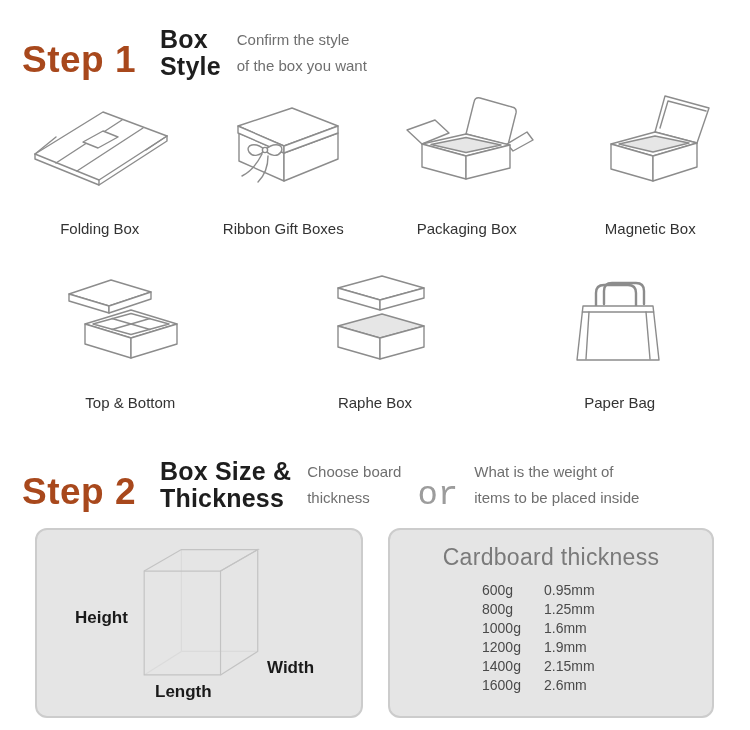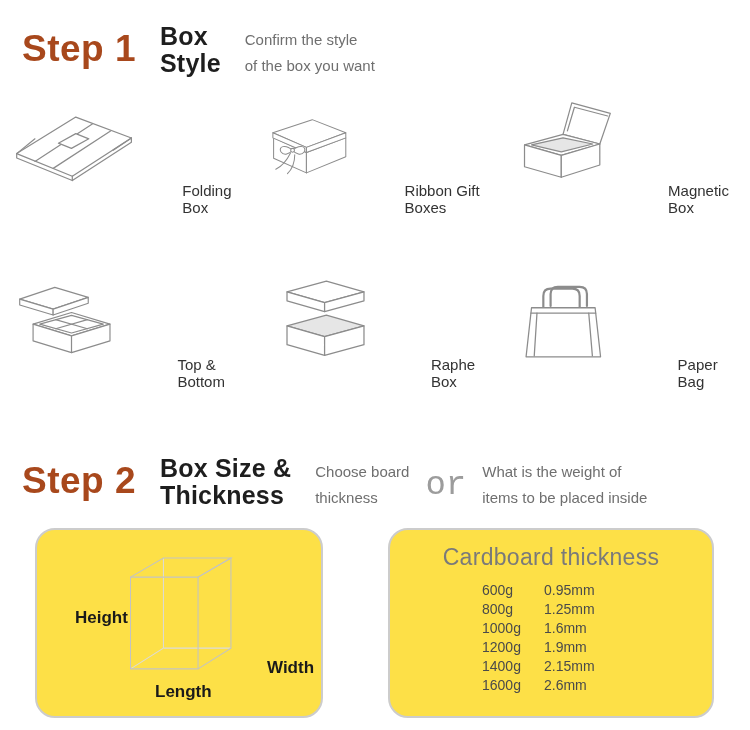--- a/index.html
+++ b/index.html
@@ -5,82 +5,82 @@
   * { box-sizing: border-box; margin: 0; padding: 0; }
   html, body { width: 750px; height: 730px; }
   body {
     position: relative;
     background: #ffffff;
     font-family: "Liberation Sans", sans-serif;
     overflow: hidden;
   }
 
   
-  .step-header { position: absolute; left: 22px; display: flex; align-items: center; }
+  .step-header { position: absolute; left: 22px; display: flex; align-items: flex-end; }
   #step1-header { top: 20px; }
   #step2-header { top: 452px; }
   .step-label {
     width: 138px;
     font-size: 37px;
     font-weight: bold;
     color: #a8481c;
     line-height: 1.05;
     letter-spacing: 0.5px;
   }
   .step-title {
     font-size: 25px;
     font-weight: bold;
     color: #1e1e1e;
     line-height: 1.08;
     margin-top: 1px;
     letter-spacing: 0.2px;
     white-space: nowrap;
   }
   .step-desc {
-    margin-left: 24px;
+    margin-left: 16px;
     margin-top: 7px;
     font-size: 15px;
     color: #6f6f6f;
     line-height: 1.75;
     white-space: nowrap;
   }
   .or {
     font-size: 34px;
     color: #9c9c9c;
     margin: 6px 16px 0 16px;
     line-height: 1;
     font-family: Liberation Mono, monospace;
   }
 
   
   .box-row { position: absolute; left: 8px; width: 734px; display: flex; }
   #box-row-1 { top: 86px; }
   #box-row-2 { top: 260px; }
-  .box-cell { flex: 1 1 0; display: flex; flex-direction: row; align-items: flex-end; gap: 44px; }
+  .box-cell { flex: 1 1 0; display: flex; flex-direction: column; align-items: center; }
   .box-cell svg { width: 150px; height: 130px; display: block; }
   .box-label { margin-top: 4px; font-size: 15px; color: #333333; }
 
   .box-art path, .box-art circle {
     stroke: #8c8c8c; stroke-width: 1.4; fill: none;
     stroke-linejoin: round; stroke-linecap: round;
   }
   .box-art .f  { fill: #ffffff; }
   .box-art .g  { fill: #e6e6e6; }
   .box-art .gd { fill: #dcdcdc; }
   .box-art .thick { stroke-width: 2.4; }
   .box-art .tabf { fill: #c9c9c9; }
 
   
   .panel {
     position: absolute;
     border: 2px solid #cccccc;
-    border-radius: 20px;
-    background: #fde047;
-  }
-  #size-panel { left: 35px; top: 528px; width: 288px; height: 190px; }
+    border-radius: 12px;
+    background: #e5e5e5;
+  }
+  #size-panel { left: 35px; top: 528px; width: 328px; height: 190px; }
   #thickness-panel { left: 388px; top: 528px; width: 326px; height: 190px; }
 
   #cuboid { position: absolute; left: 0; top: 0; width: 100%; height: 100%; }
   #cuboid path { stroke: #c3c3c3; stroke-width: 1.2; fill: none; }
   #cuboid .hidden-edge { stroke: #dbdbdb; }
 
   .dim-label { position: absolute; font-size: 17px; font-weight: bold; color: #1a1a1a; }
   #height-label { left: 38px;  top: 78px; }
   #width-label  { left: 230px; top: 128px; }
   #length-label { left: 118px; top: 152px; }
@@ -138,41 +138,41 @@
       <path d="M60,70 C60,82 56,90 50,96"></path>
       <path class="f" d="M57,64 C47,55 37,59 41,66 C45,72 53,69 57,64 Z"></path>
       <path class="f" d="M57,64 C67,55 77,59 73,66 C69,72 61,69 57,64 Z"></path>
       <circle class="f" cx="57" cy="64" r="2.6"></circle>
     </svg>
     <div class="box-label">Ribbon Gift Boxes</div>
   </div>
 
   <div class="box-cell">
     <svg class="box-art" viewBox="0 0 150 130">
-      <path class="f" d="M80,46 L90,10 L134,22 L122,57 Z"></path>
-      <path d="M85,42 L93,15 L131,25"></path>
-      <path class="f" d="M36,58 L80,46 L122,57 L78,70 Z"></path>
-      <path class="g" d="M44,58 L80,50 L114,57 L78,66 Z"></path>
-      <path class="f" d="M36,58 L78,70 L78,95 L36,83 Z"></path>
-      <path class="f" d="M78,70 L122,57 L122,81 L78,95 Z"></path>
-    </svg>
-    <div class="box-label">Magnetic Box</div>
-  </div>
-
-  <div class="box-cell">
-    <svg class="box-art" viewBox="0 0 150 130">
       <path class="f" d="M74,48 L82,16 Q83,11 88,12 L120,21 Q125,22 124,27 L116,59 Z"></path>
       <path class="f" d="M30,58 L15,44 L43,34 L57,47 Z"></path>
       <path class="f" d="M115,58 L135,46 L141,54 L121,65 Z"></path>
       <path class="f" d="M30,58 L74,48 L118,59 L74,70 Z"></path>
       <path class="g" d="M39,58.5 L74,51.5 L109,59 L74,66.5 Z"></path>
       <path class="f" d="M30,58 L74,70 L74,93 L30,81 Z"></path>
       <path class="f" d="M74,70 L118,59 L118,82 L74,93 Z"></path>
     </svg>
     <div class="box-label">Packaging Box</div>
+  </div>
+
+  <div class="box-cell">
+    <svg class="box-art" viewBox="0 0 150 130">
+      <path class="f" d="M80,46 L90,10 L134,22 L122,57 Z"></path>
+      <path d="M85,42 L93,15 L131,25"></path>
+      <path class="f" d="M36,58 L80,46 L122,57 L78,70 Z"></path>
+      <path class="g" d="M44,58 L80,50 L114,57 L78,66 Z"></path>
+      <path class="f" d="M36,58 L78,70 L78,95 L36,83 Z"></path>
+      <path class="f" d="M78,70 L122,57 L122,81 L78,95 Z"></path>
+    </svg>
+    <div class="box-label">Magnetic Box</div>
   </div>
 
 </div>
 
 <div class="box-row" id="box-row-2">
 
   <div class="box-cell">
     <svg class="box-art" viewBox="0 0 150 130">
       <path class="f" d="M30,64 L76,50 L122,64 L76,78 Z"></path>
       <path class="f" d="M38,64 L76,53.5 L114,64 L76,74.5 Z"></path>

